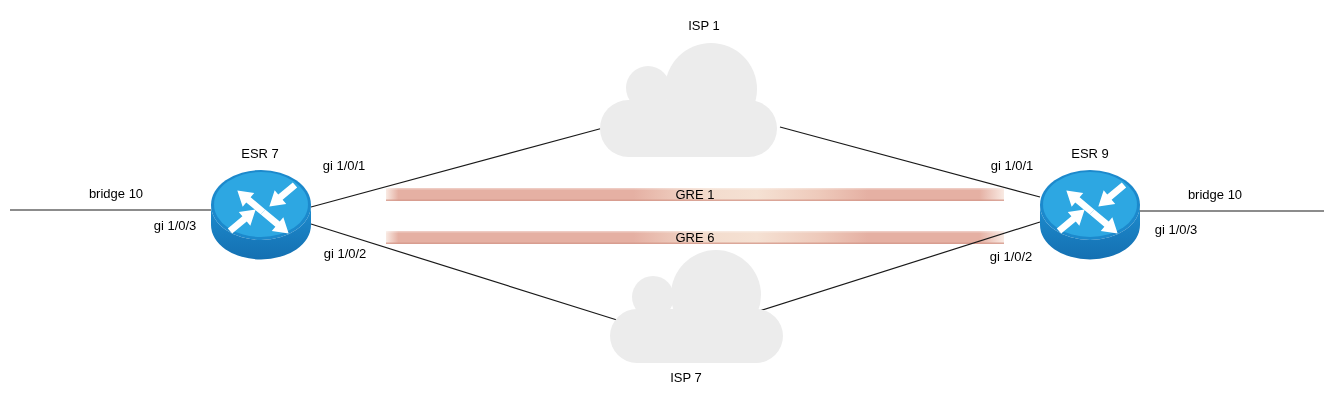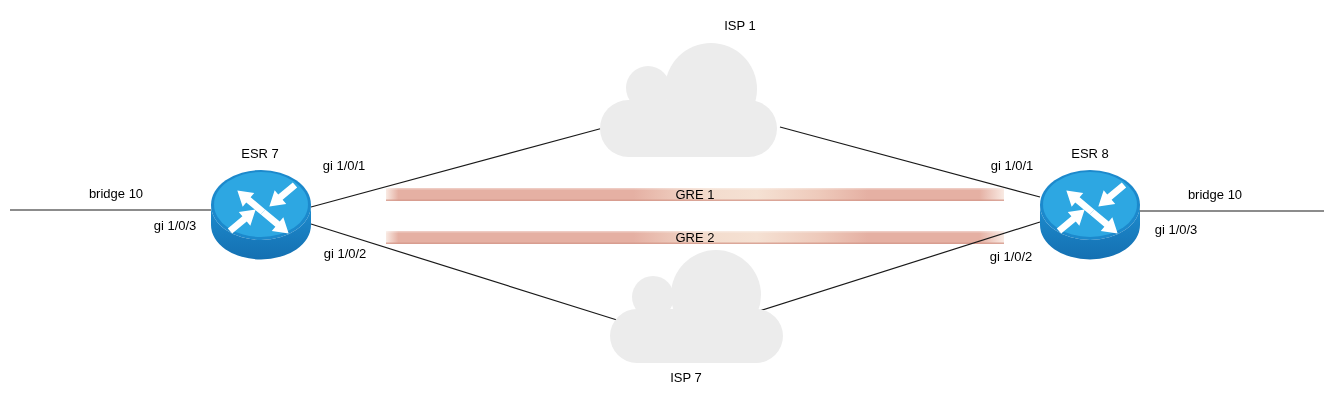--- a/index.html
+++ b/index.html
@@ -92,30 +92,30 @@
       <circle cx="653" cy="297" r="21"></circle>
       <circle cx="716" cy="295" r="45"></circle>
       <rect x="610" y="309" width="173" height="54" rx="27"></rect>
     </g>
 
     <use href="#router-icon" transform="translate(209,168)"></use>
     <use href="#router-icon" transform="translate(1038,168)"></use>
   </svg>
 
   <div class="lbl" style="left:260px;top:154px">ESR 7</div>
-  <div class="lbl" style="left:1090px;top:154px">ESR 8</div>
-  <div class="lbl" style="left:740px;top:26px">ISP 1</div>
+  <div class="lbl" style="left:1090px;top:154px">ESR 9</div>
+  <div class="lbl" style="left:704px;top:26px">ISP 1</div>
   <div class="lbl" style="left:686px;top:378px">ISP 7</div>
 
   <div class="lbl" style="left:116px;top:194px">bridge 10</div>
   <div class="lbl" style="left:175px;top:226px">gi 1/0/3</div>
   <div class="lbl" style="left:344px;top:166px">gi 1/0/1</div>
   <div class="lbl" style="left:345px;top:254px">gi 1/0/2</div>
 
   <div class="lbl" style="left:1012px;top:166px">gi 1/0/1</div>
   <div class="lbl" style="left:1011px;top:257px">gi 1/0/2</div>
   <div class="lbl" style="left:1215px;top:195px">bridge 10</div>
   <div class="lbl" style="left:1176px;top:230px">gi 1/0/3</div>
 
   <div class="gre-label" style="top:188px">GRE 1</div>
-  <div class="gre-label" style="top:231px">GRE 2</div>
+  <div class="gre-label" style="top:231px">GRE 6</div>
 
 </div>
 
 </body></html>

